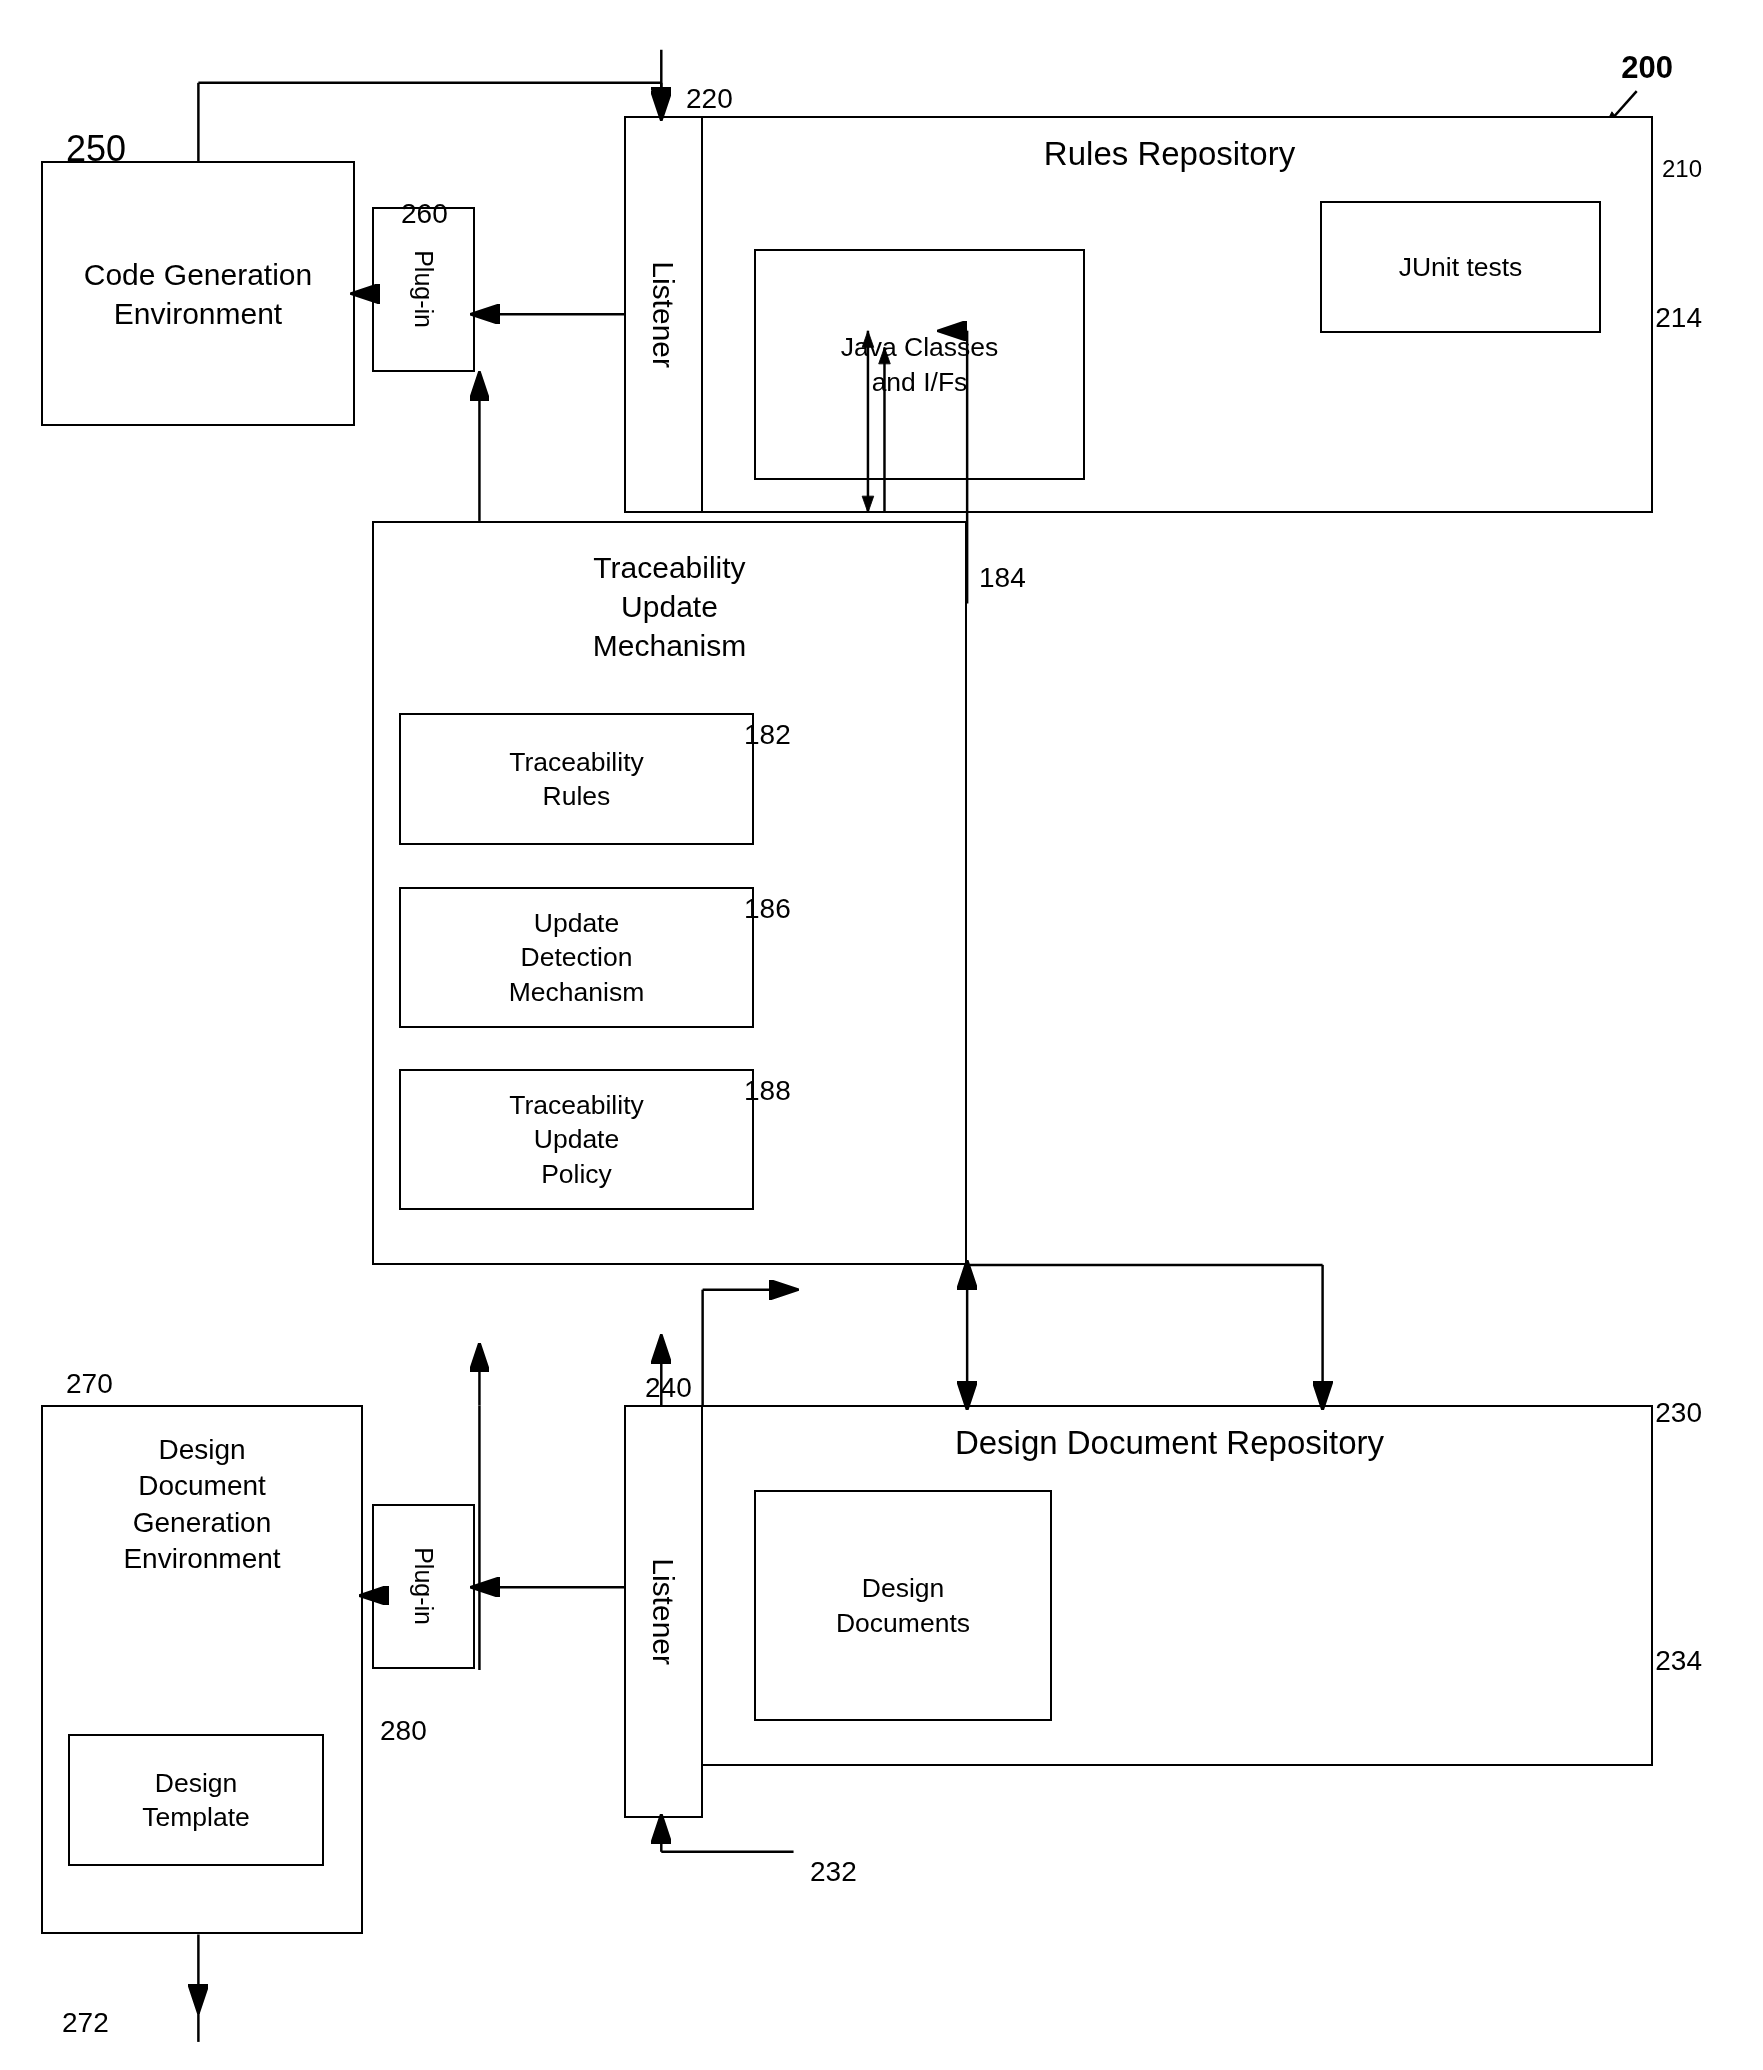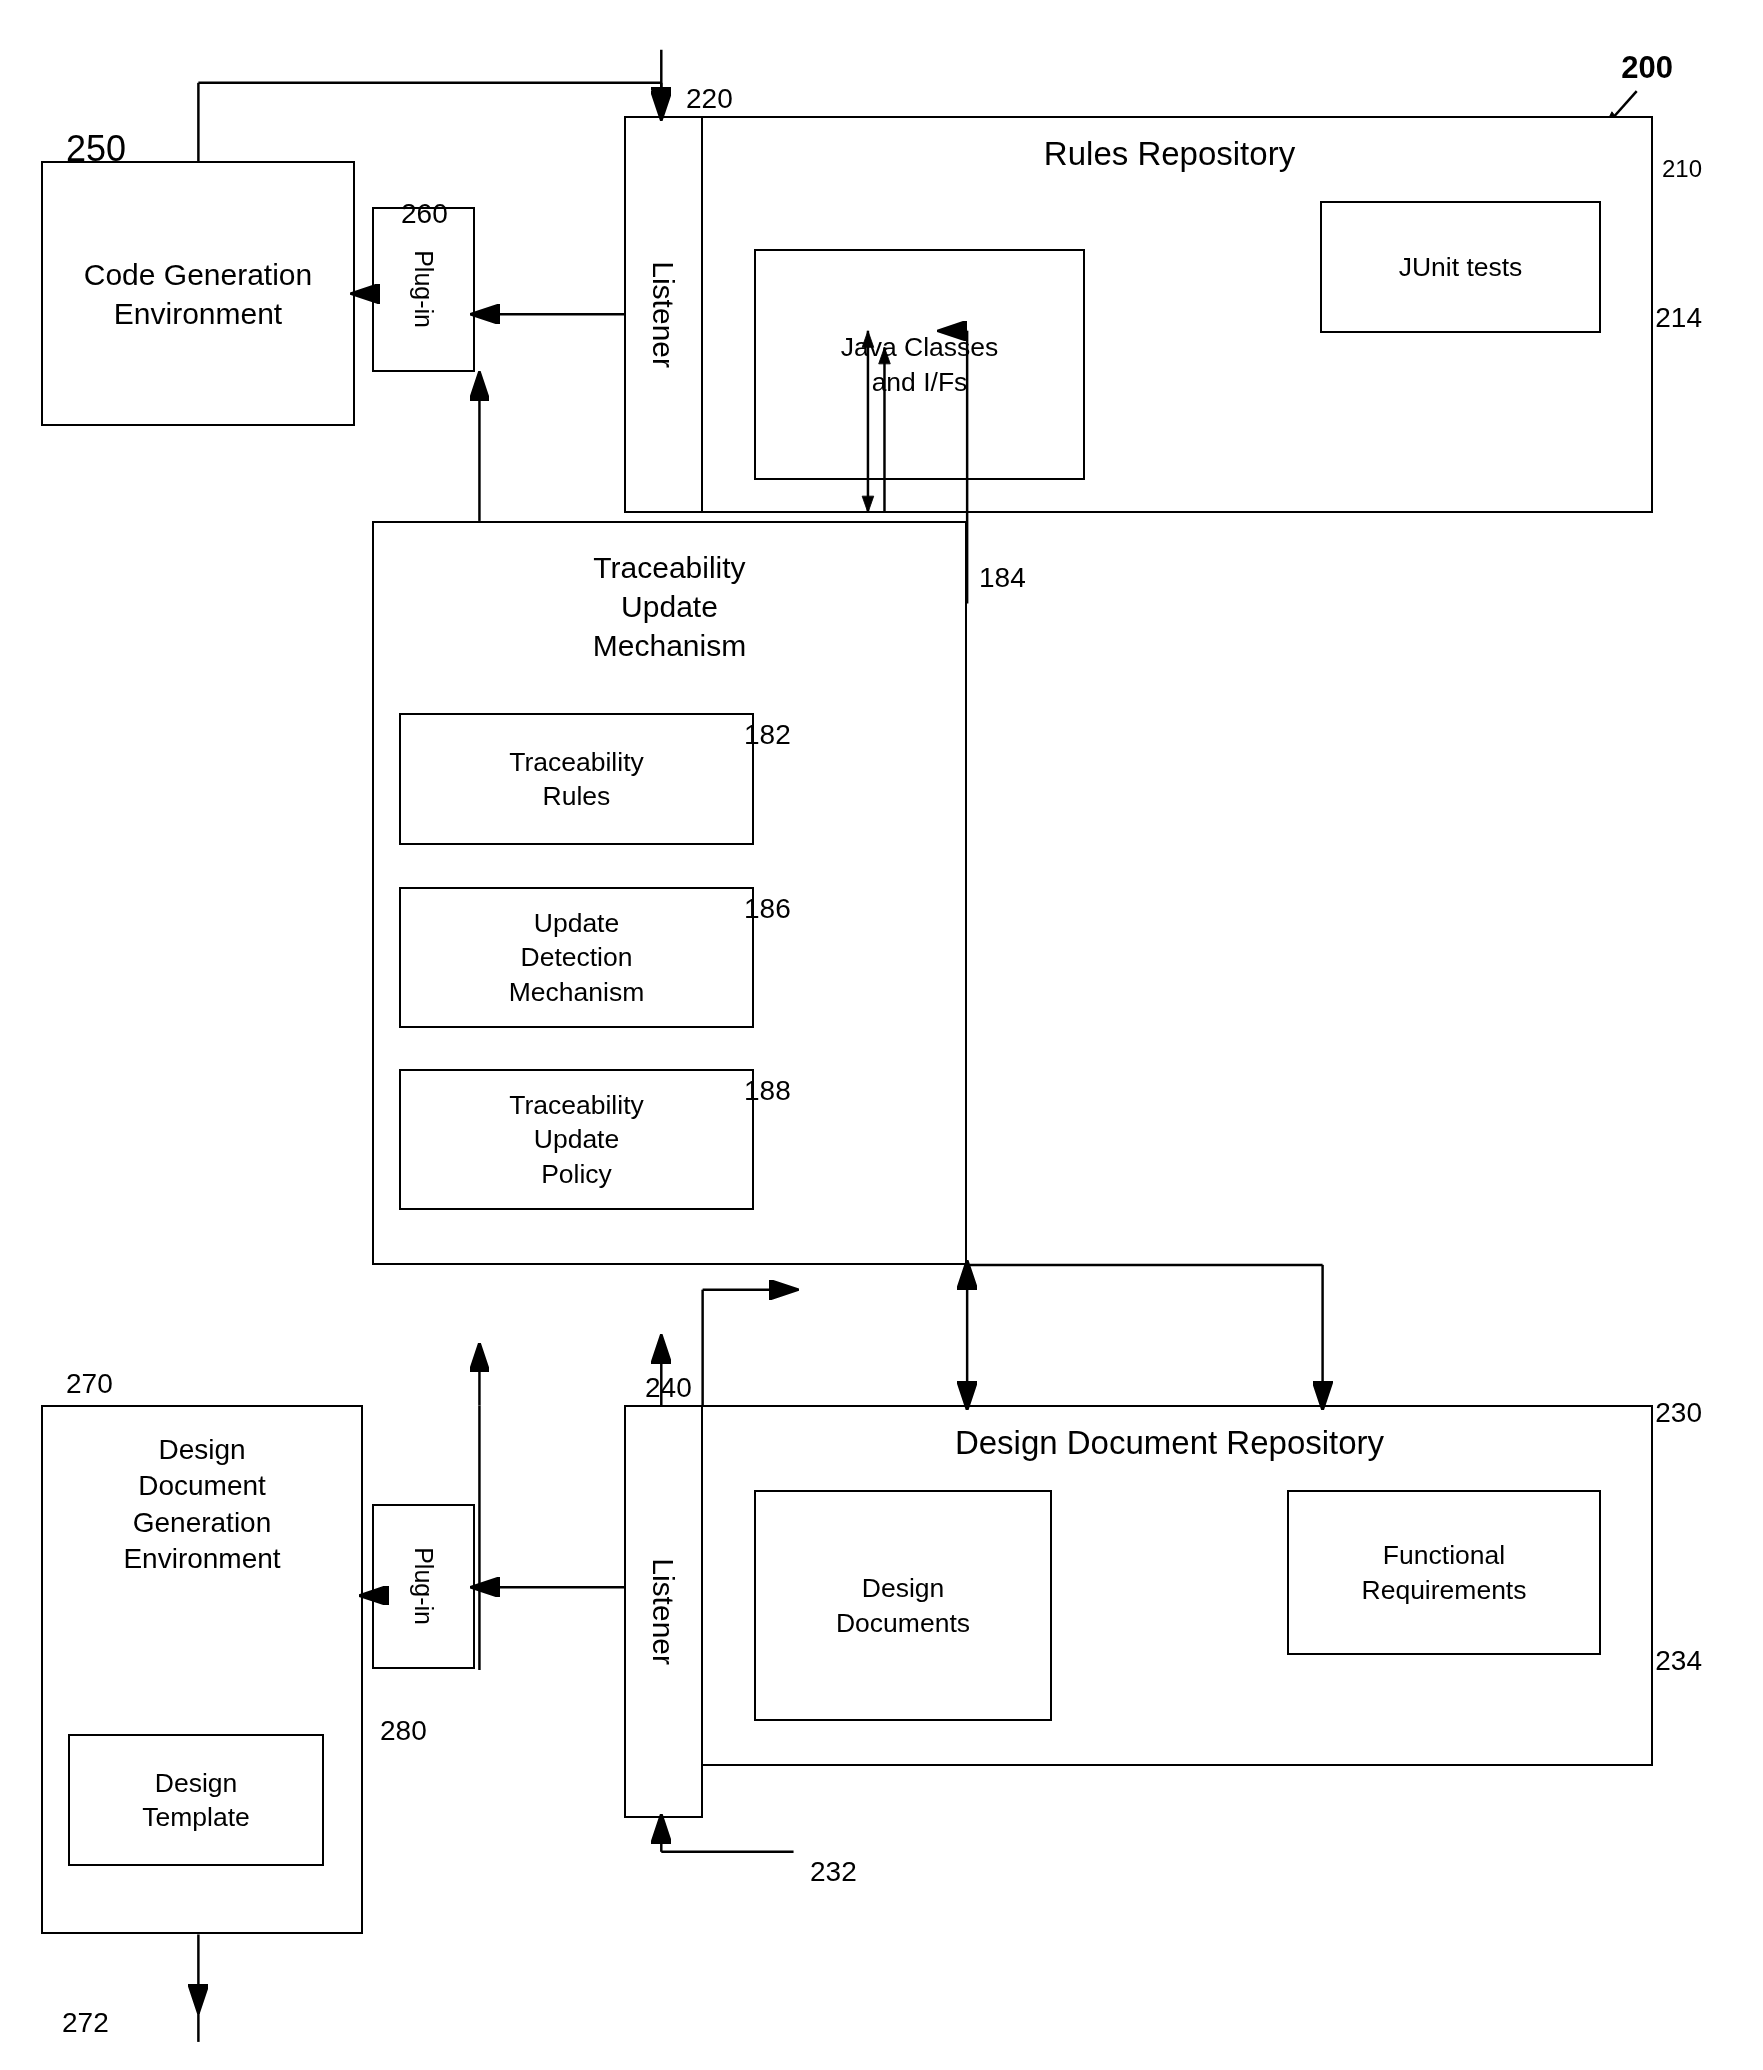--- a/index.html
+++ b/index.html
@@ -133,23 +133,20 @@
 
   <span class="label" style="top:1075px; left:744px; font-size:28px;">188</span>
 
   <div class="box" style="left:686px; top:1405px; width:967px; height:361px;">
     <span style="position:absolute; top:15px; left:50%; transform:translateX(-50%); font-size:33px;">Design Document Repository</span>
 
     <div class="box-inner" style="left:66px; top:83px; width:298px; height:231px;">
       <span>Design<br>Documents</span>
     </div>
 
-    <div class="box-inner" style="right:50px; top:83px; width:314px; height:165px;">
-      <span>Functional<br>Requirements</span>
-    </div>
   </div>
 
   <span class="label" style="top:1397px; right:62px; font-size:28px;">230</span>
 
   <span class="label" style="top:1645px; right:62px; font-size:28px;">234</span>
 
   <span class="label" style="top:1856px; left:810px; font-size:28px;">232</span>
 
   <div class="box" style="left:624px; top:1405px; width:79px; height:413px; writing-mode:vertical-rl; transform:rotate(180deg); font-size:30px;">
     <span style="writing-mode:vertical-rl; transform:rotate(180deg);">Listener</span>

